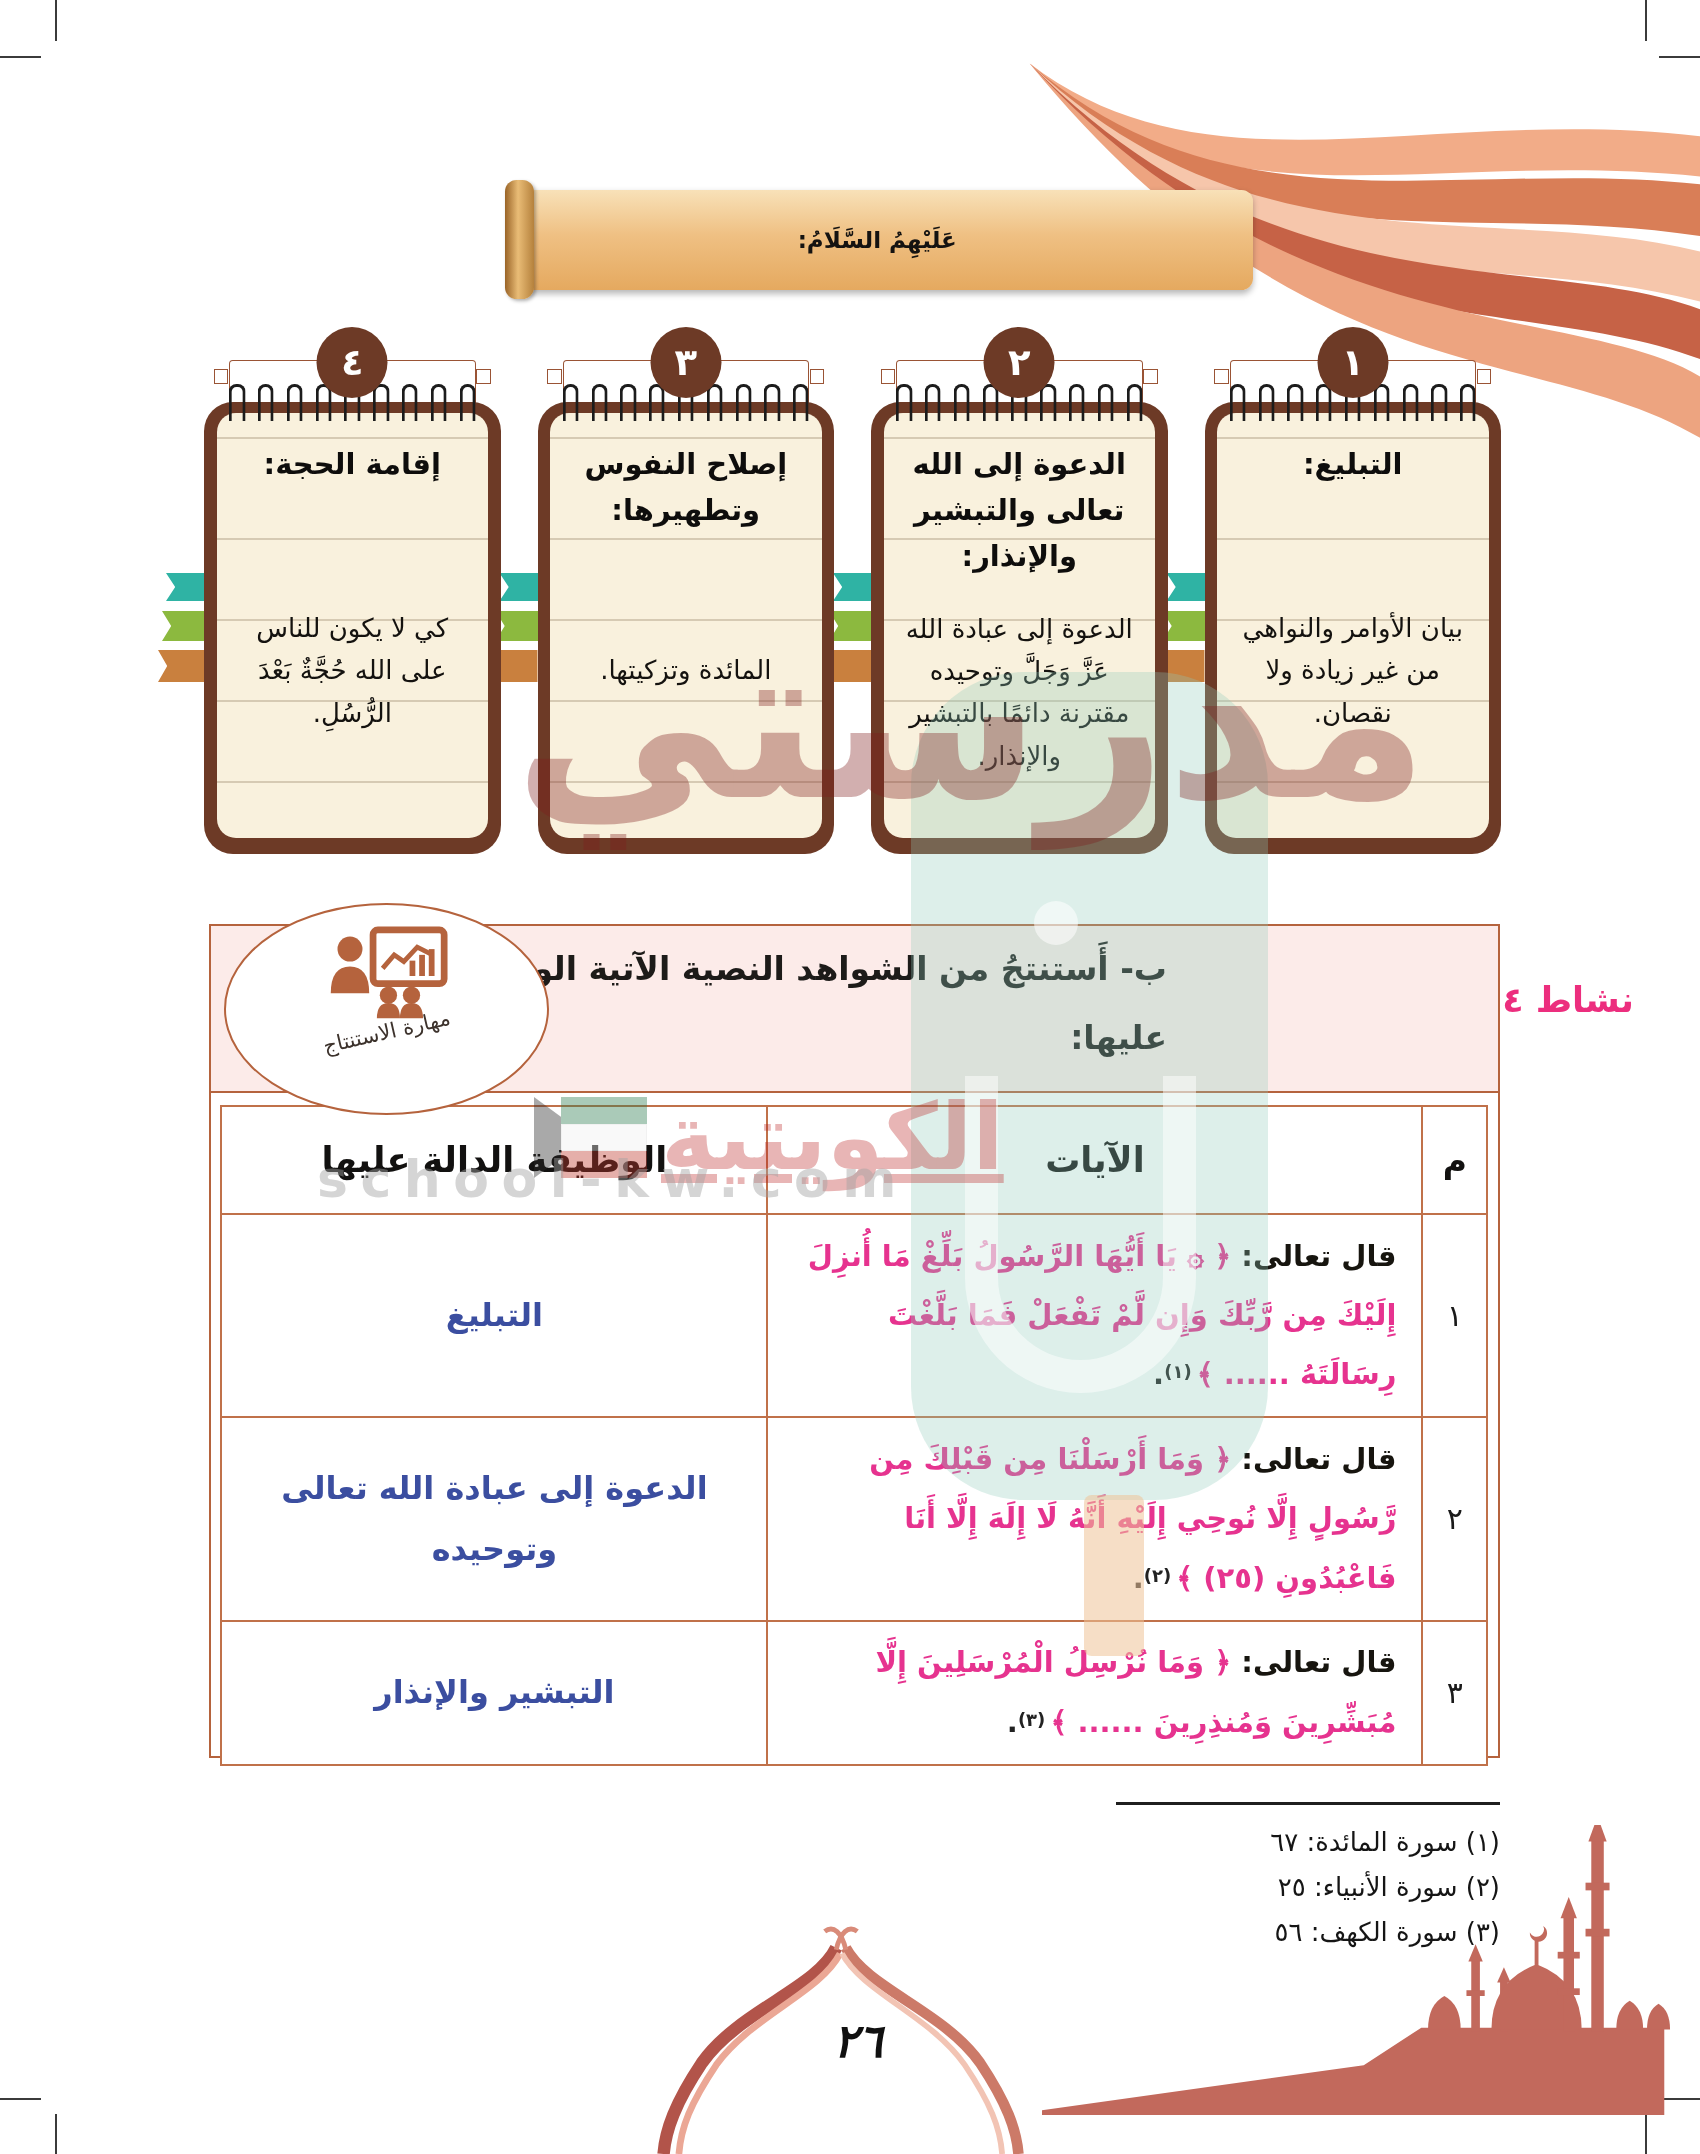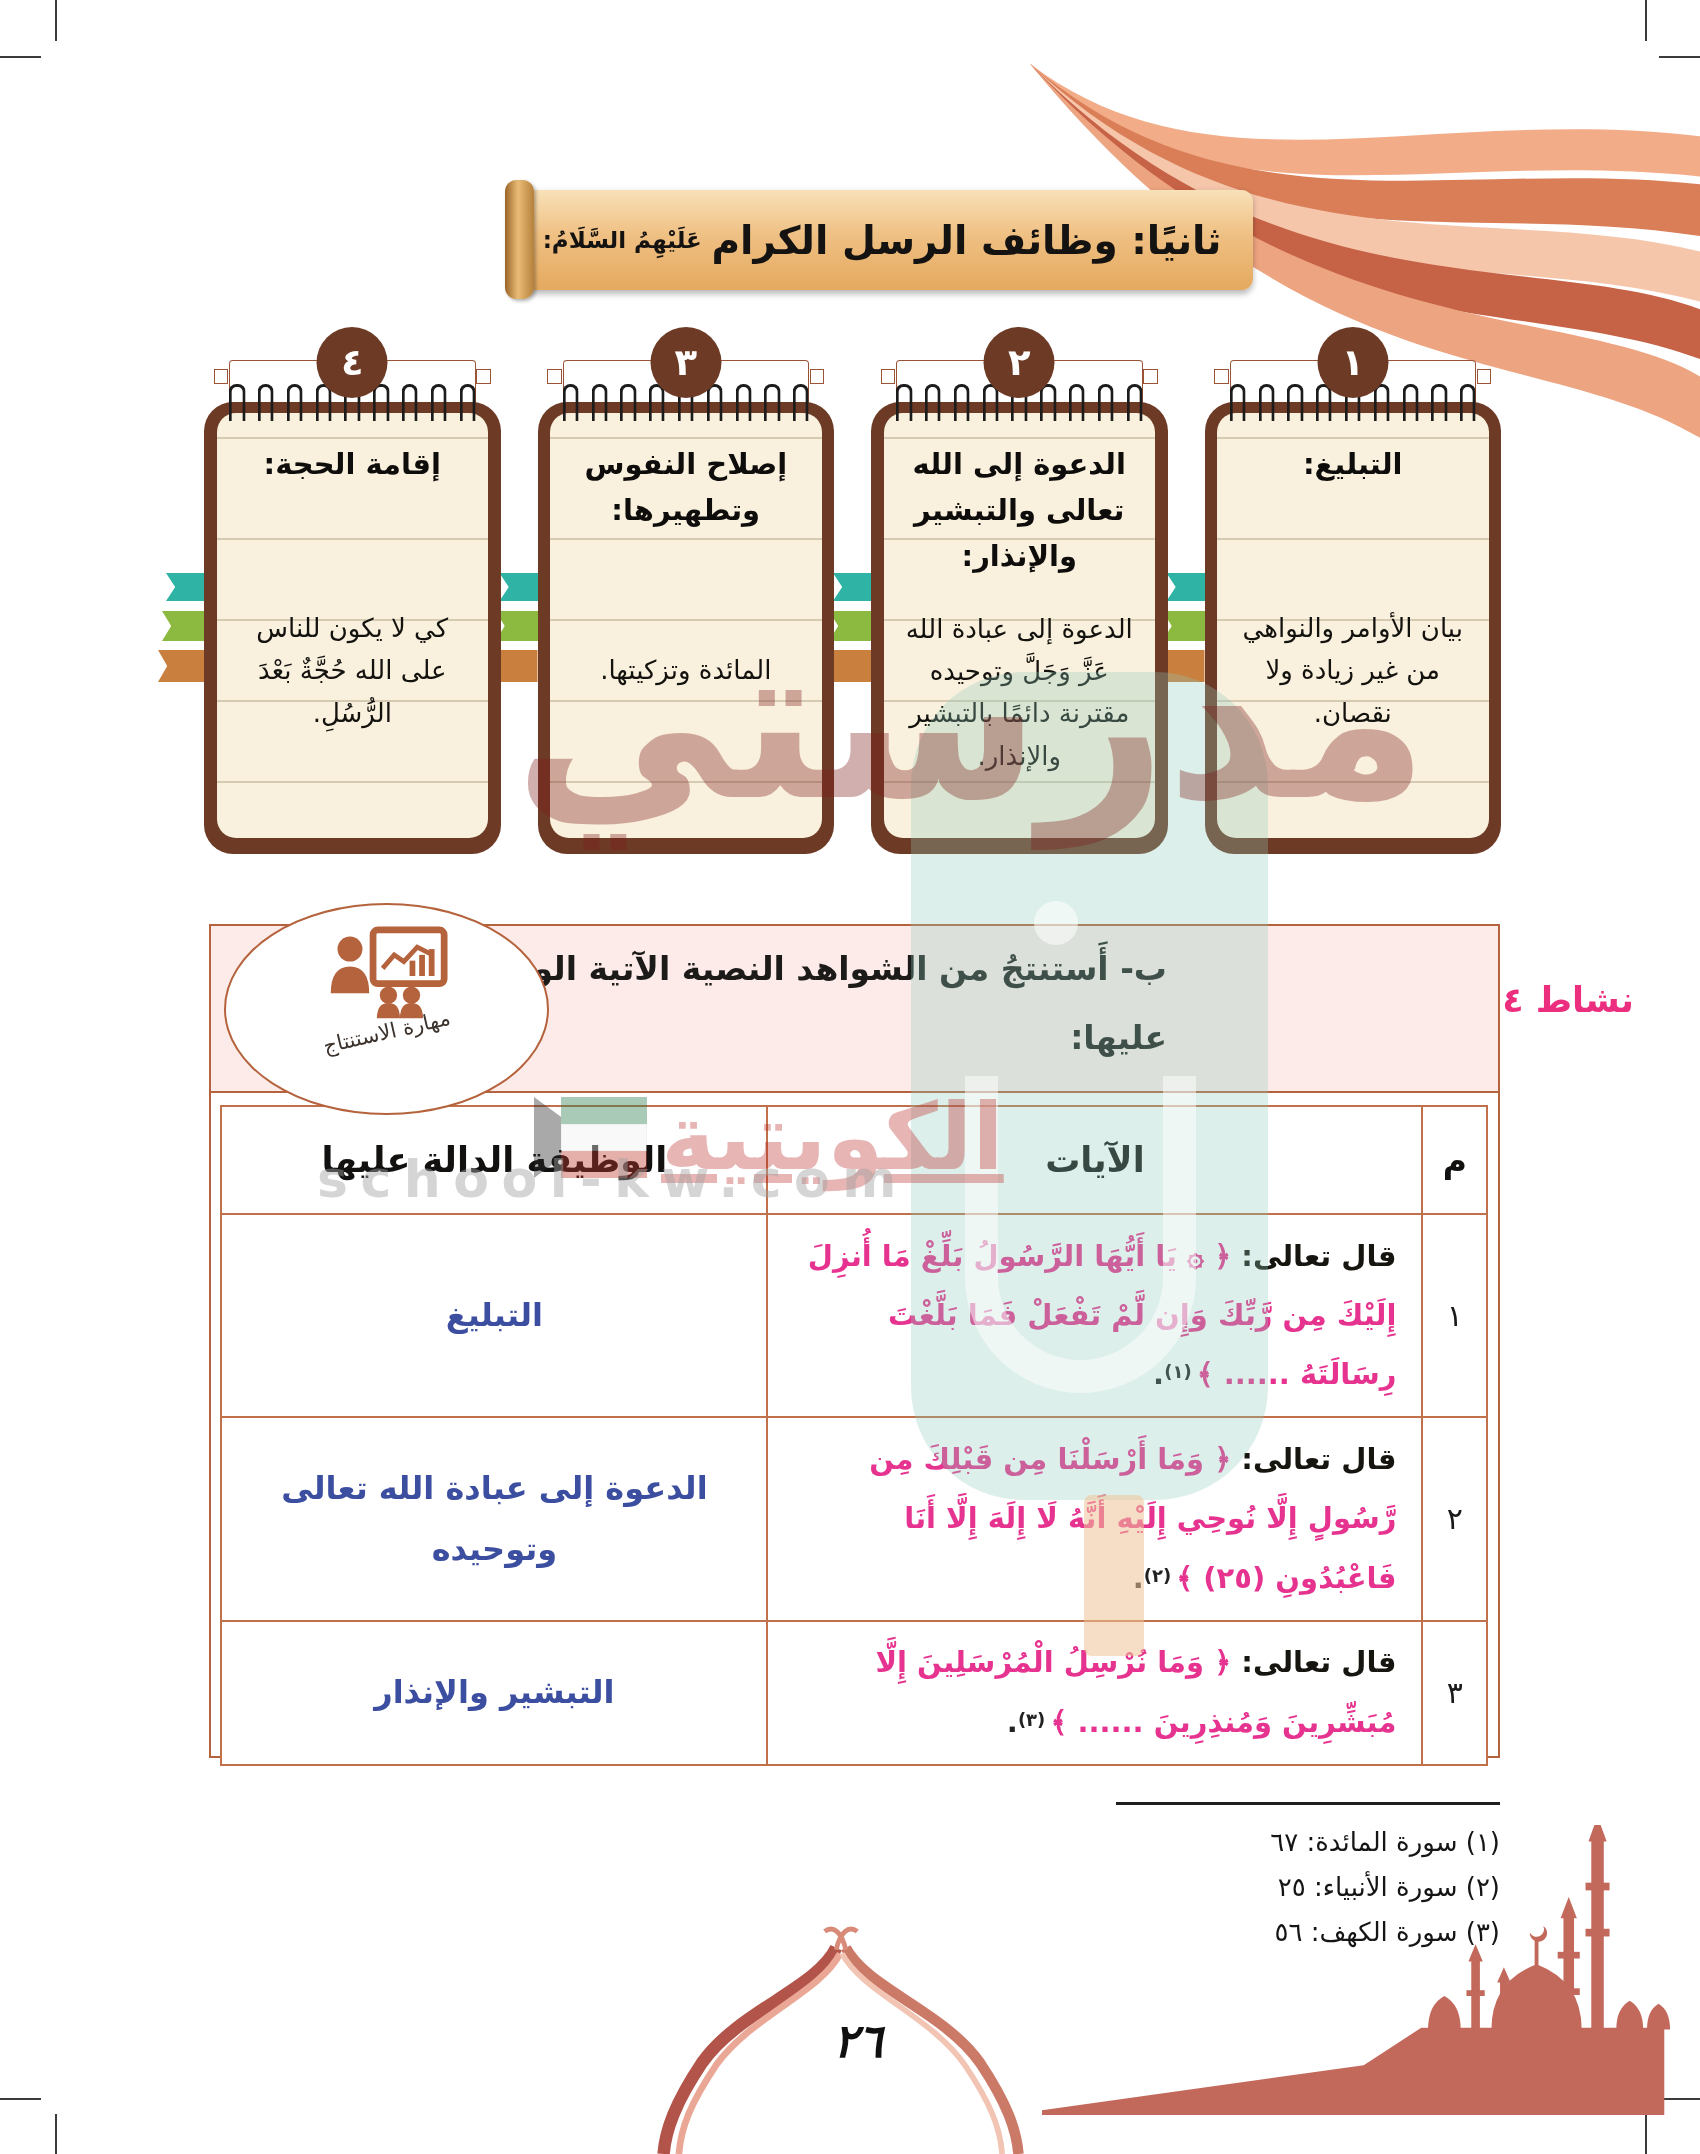--- a/index.html
+++ b/index.html
@@ -125,21 +125,20 @@
 <svg class="swoosh" viewBox="0 0 712 470">
   <path d="M14,52 C200,195 430,95 712,128 L712,170 C420,140 205,235 14,52 Z" fill="#f2ac88"></path>
   <path d="M14,52 C225,235 460,150 712,178 L712,232 C450,192 235,278 14,52 Z" fill="#d97e57"></path>
   <path d="M14,52 C250,275 500,195 712,248 L712,300 C480,240 258,322 14,52 Z" fill="#f6c6ab"></path>
   <path d="M14,52 C272,315 540,245 712,308 L712,360 C520,288 280,362 14,52 Z" fill="#c66246"></path>
   <path d="M14,52 C292,352 580,300 712,378 L712,442 C545,342 300,402 14,52 Z" fill="#eda480"></path>
 </svg>
 
 <div class="banner">
   <span class="roll"></span>
-  <span class="banner-title">ثانيًا: وظائف الرسل الكرام</span>
   <span class="banner-salutation">عَلَيْهِمُ السَّلَامُ:</span>
 </div>
 
 <div class="cards">
 
   <div class="card">
     <div class="card-head">
       <div class="bracket"></div>
       <div class="sq l"></div>
       <div class="sq r"></div>

